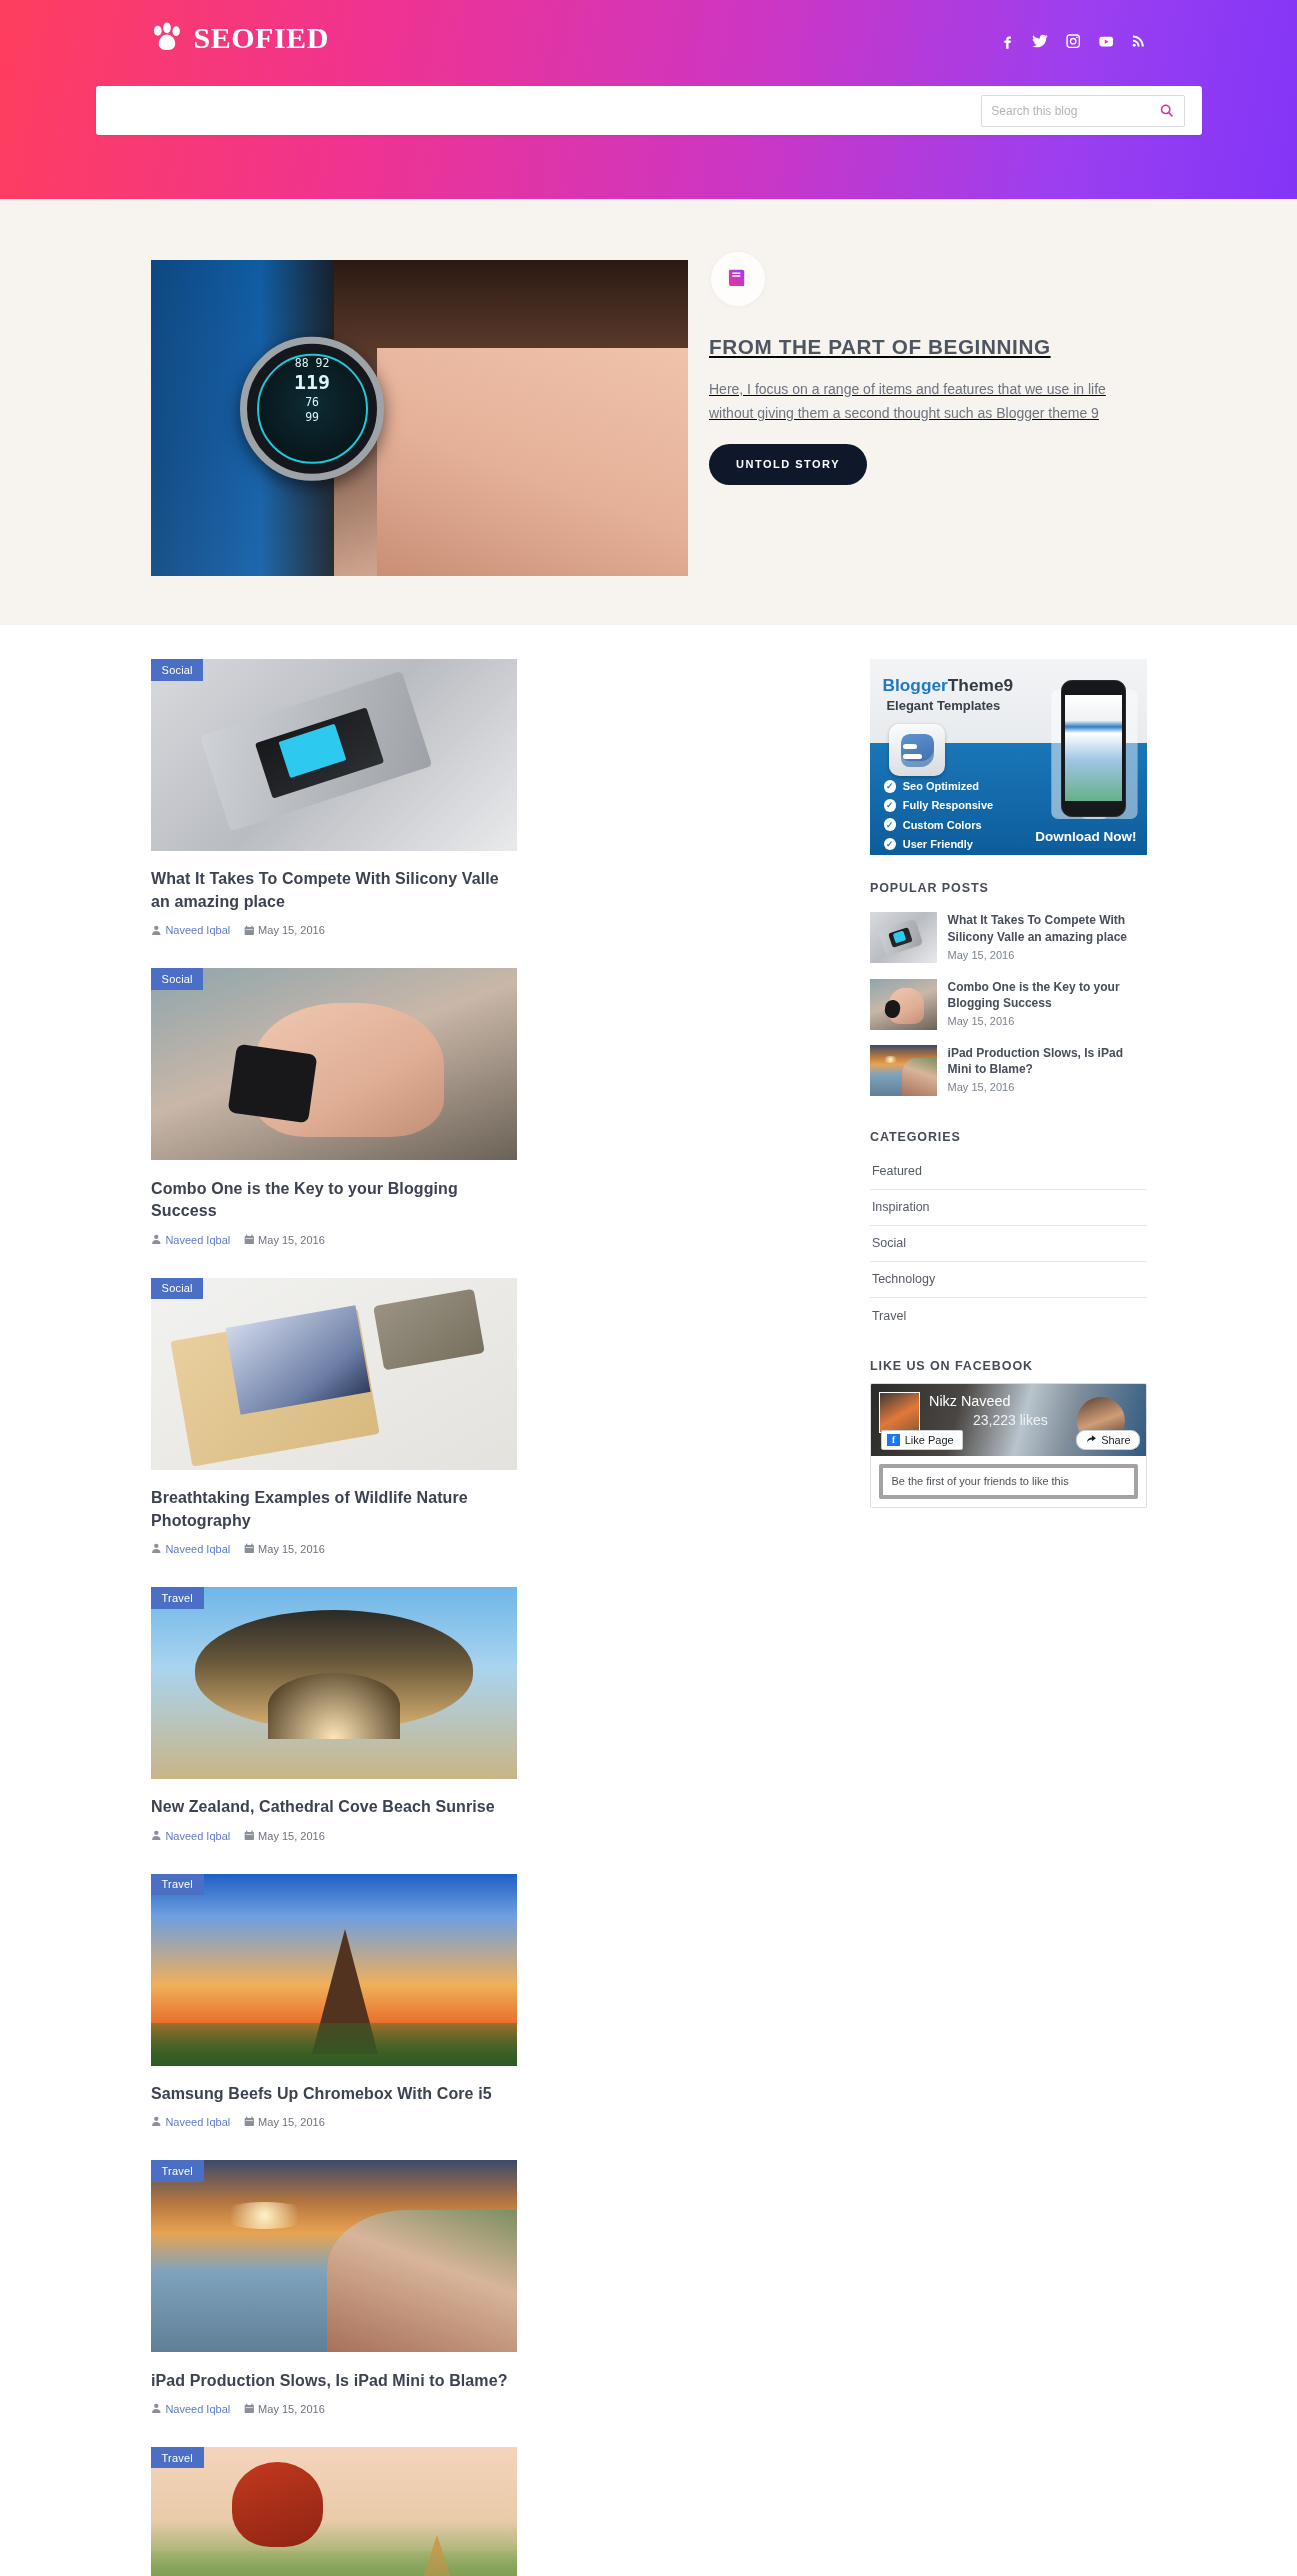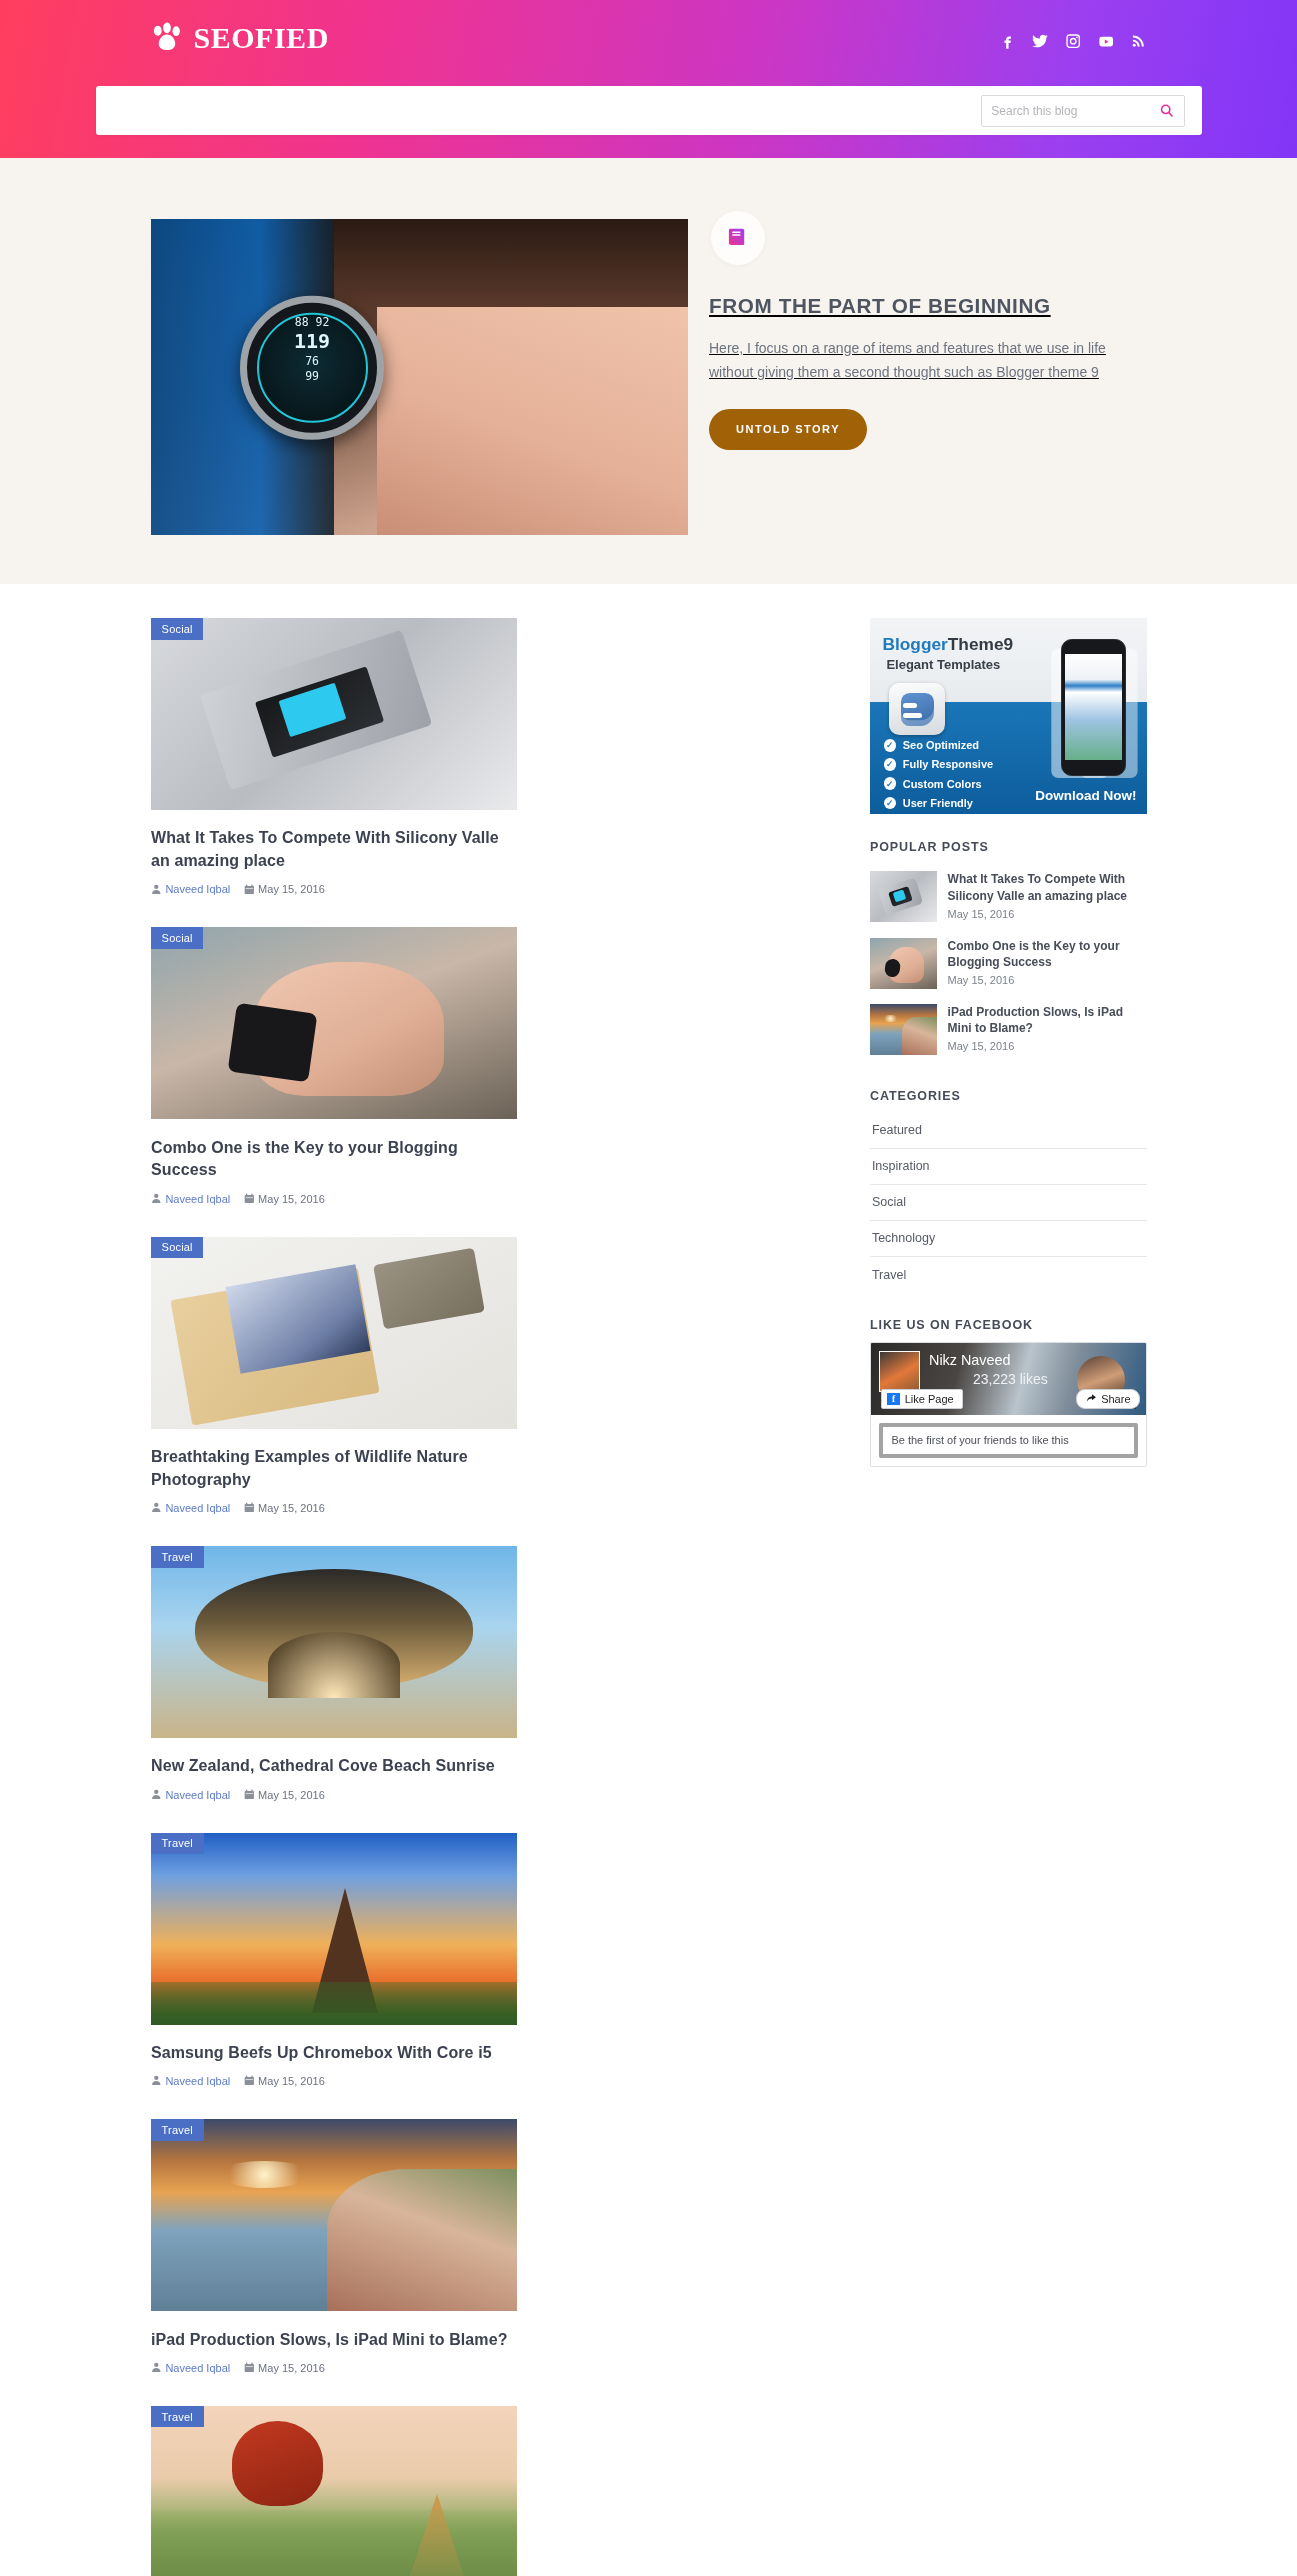--- a/index.html
+++ b/index.html
@@ -7,21 +7,21 @@
     width: 1298px;
     background: #ffffff;
     font-family: "Liberation Sans", sans-serif;
     -webkit-font-smoothing: antialiased;
   }
   .page { width: 1298px; position: relative; overflow: hidden; }
 
   
   .header {
     position: relative;
-    height: 158px;
+    height: 199px;
     background: linear-gradient(100deg, #ff3e5e 0%, #f0338f 28%, #cc36c4 58%, #9b3ff0 82%, #8235f7 100%);
   }
   .header-inner {
     width: 1106px; margin: 0 auto; position: relative; height: 100%;
   }
   .brand {
     position: absolute; left: 55px; top: 21px;
     display: flex; align-items: center; gap: 9.6px;
   }
   .paw-icon { width: 33px; height: 33px; position: relative; display:block; }
@@ -114,21 +114,21 @@
     margin-left: 1.9px; margin-top: -7.7px; box-shadow: 0 1px 4.8px rgba(0,0,0,.04);
   }
   .hero-title {
     margin-top: 29px; font-size: 20.7px; font-weight: bold; color: #4e5560;
     letter-spacing: 0.6px; text-transform: uppercase;
   }
   .hero-sub {
     margin-top: 17.3px; font-size: 14px; color: #6d7480; line-height: 1.72; max-width: 543px;
   }
   .hero-btn {
-    display: inline-block; margin-top: 25px; background: #a16207; color: #fff;
+    display: inline-block; margin-top: 19px; background: #0f172a; color: #fff;
     font-size: 11px; font-weight: bold; letter-spacing: 1.5px; text-transform: uppercase;
     padding: 14.4px 27px; border-radius: 25px; border: none; cursor: pointer;
     font-family: "Liberation Sans", sans-serif;
   }
 
   
   .main-wrap { background: #fff; }
   .main { width: 1106px; margin: 0 auto; display: flex; padding: 34px 55px 0; gap: 31px; }
   .posts { width: 765px; display: flex; flex-wrap: wrap; gap: 0 34px; }
   .post-card { width: 366px; margin-bottom: 32px; }

